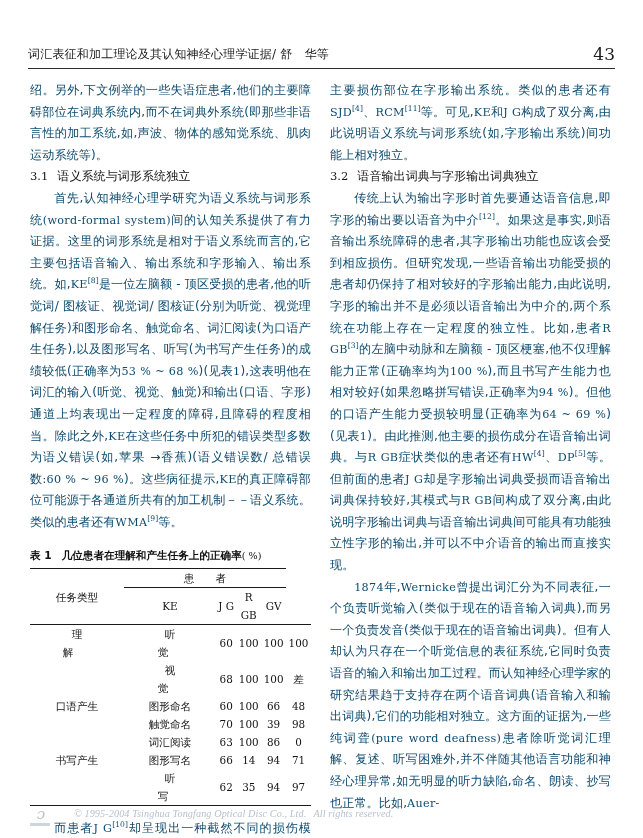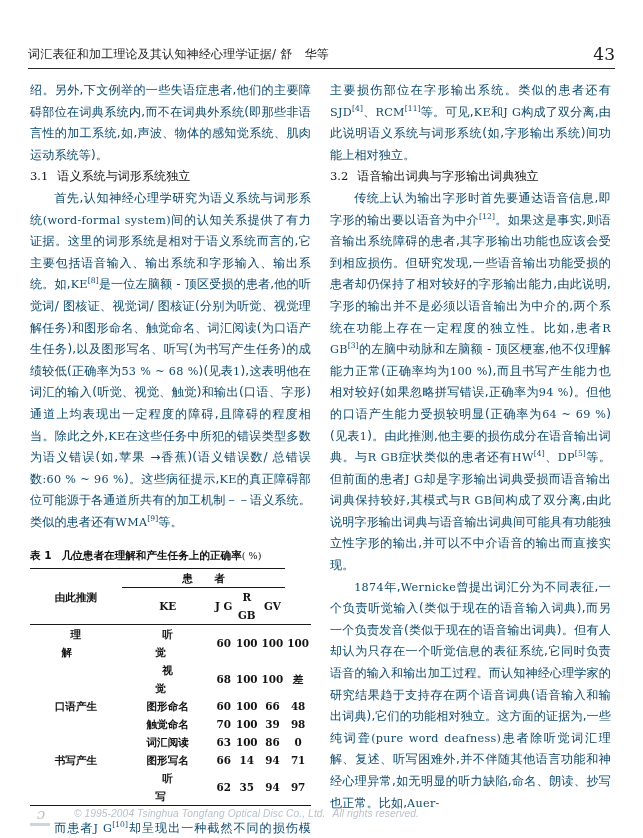--- a/index.html
+++ b/index.html
@@ -125,21 +125,21 @@
   }
 
   table.datatbl {
     border-collapse: collapse;
     width: 281px;
     font-size: 10.6px;
     color: #131313;
   }
   table.datatbl td, table.datatbl th {
     padding: 0;
-    font-weight: bold;
+    font-weight: normal;
     text-align: center;
     height: 18px;
     line-height: 18px;
   }
   .rule-top   { border-top: 1.3px solid #1a1a1a; }
   .rule-mid   { border-top: 0.9px solid #1a1a1a; }
   .rule-bot   { border-top: 1.3px solid #1a1a1a; }
 
   th.grp-task { width: 136px; }
   th.grp-pat  { width: 145px; border-bottom: 0.9px solid #1a1a1a; }
@@ -181,21 +181,21 @@
     display: block;
     width: 20px;
     height: 3px;
     background: #cdd5de;
     margin-top: 1px;
   }
   .footer-text {
     position: absolute;
     left: 44px;
     top: 2px;
-    font-family: Liberation Sans, sans-serif;
+    font-family: Liberation Serif, serif;
     font-style: italic;
     font-size: 10.2px;
     color: #b8c1cc;
     white-space: nowrap;
     letter-spacing: 0.1px;
   }
   .footer-text .gap { padding-left: 7px; }
 </style>
 </head>
 <body>
@@ -219,21 +219,21 @@
     <p class="para indent"><span>首先,认知神经心理学研究为语义系统与词形系统</span><span class="lat">(word-formal  system)</span><span>间的认知关系提供了有力证据。这里的词形系统是相对于语义系统而言的,它主要包括语音输入、输出系统和字形输入、输出系统。如,</span><span class="lat">KE</span><sup class="ref">[8]</sup><span>是一位左脑额 - 顶区受损的患者,他的听觉词/ 图核证、视觉词/ 图核证(分别为听觉、视觉理解任务)和图形命名、触觉命名、词汇阅读(为口语产生任务),以及图形写名、听写(为书写产生任务)的成绩较低(正确率为</span><span class="lat">53 % ~ 68 %</span><span>)(见表</span><span class="lat">1</span><span>),这表明他在词汇的输入(听觉、视觉、触觉)和输出(口语、字形)通道上均表现出一定程度的障碍,且障碍的程度相当。除此之外,</span><span class="lat">KE</span><span>在这些任务中所犯的错误类型多数为语义错误(如,苹果 →香蕉)(语义错误数/ 总错误数</span><span class="lat">:60 % ~ 96 %</span><span>)。这些病征提示,</span><span class="lat">KE</span><span>的真正障碍部位可能源于各通道所共有的加工机制－－语义系统。类似的患者还有</span><span class="lat">WMA</span><sup class="ref">[9]</sup><span>等。</span></p>
 
     <div class="tbl-wrap">
       <div class="tbl-caption">
         <span class="cap-num">表 1</span><span>几位患者在理解和产生任务上的正确率</span><span class="cap-unit">( %)</span>
       </div>
 
       <table class="datatbl">
         <thead>
           <tr>
-            <th class="grp-task rule-top" rowspan="2">由此推测</th>
+            <th class="grp-task rule-top" rowspan="2">任务类型</th>
             <th class="grp-pat rule-top" colspan="4">患　　者</th>
           </tr>
           <tr>
             <th class="c-num">KE</th>
             <th class="c-num">J G</th>
             <th class="c-num">R GB</th>
             <th class="c-num">GV</th>
           </tr>
         </thead>
         <tbody>

